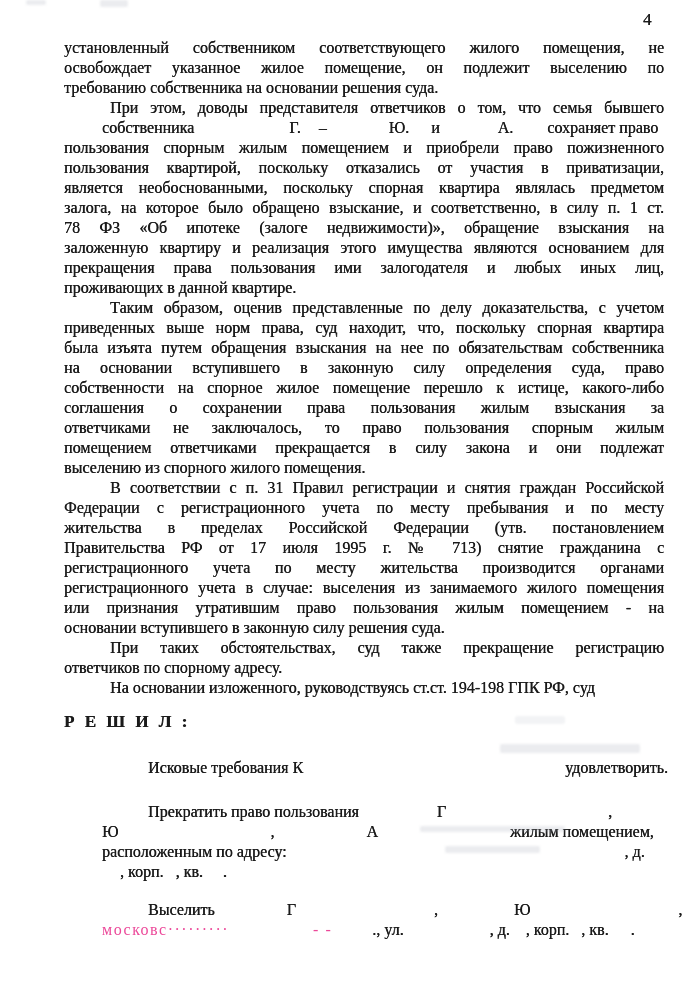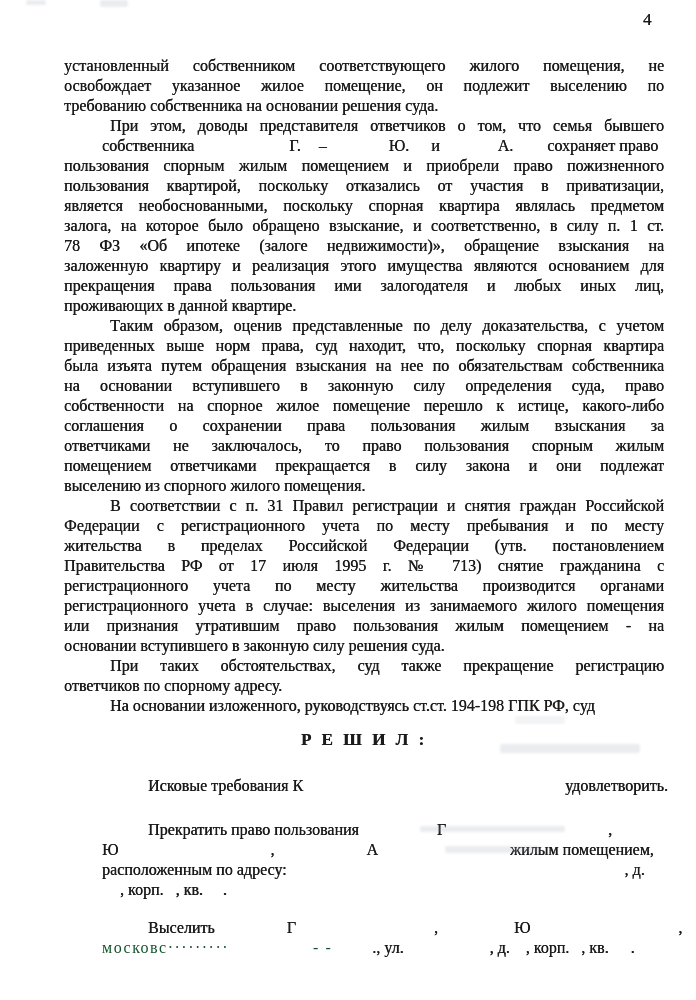--- a/index.html
+++ b/index.html
@@ -11,45 +11,45 @@
     color:#1b1b1b;
     overflow:hidden;
     margin:0 auto;
   }
   .page-number{
     position:absolute;top:10px;left:643px;
     font-size:17px;line-height:20px;
     text-shadow:0.3px 0 0 currentColor;
   }
   .doc-body{
-    position:absolute;left:64px;top:56px;width:600px;
+    position:absolute;left:64px;top:38px;width:600px;
     text-shadow:0.35px 0 0 currentColor;
   }
   .para{margin:0;padding:0;}
   .line{
     font-size:16px;line-height:20px;height:20px;
     white-space:nowrap;
   }
   .line.just{
     white-space:normal;
     text-align:justify;
     text-align-last:justify;
   }
   .line.ind{text-indent:46px;}
   .line.seg{white-space:nowrap;margin-left:38px;}
   .gap{display:inline-block;height:1px;vertical-align:baseline;}
   .fade{
-    color:#14532d;
+    color:#ec4899;
     filter:blur(0.4px);
     letter-spacing:1.5px;
     text-shadow:none;
   }
   .heading{
     font-size:17px;line-height:20px;height:20px;
-    font-weight:bold;text-align:center;letter-spacing:3px;
+    font-weight:bold;text-align:left;letter-spacing:3px;
   }
   .artifact{
     position:absolute;
     background:rgba(165,170,182,0.22);
     filter:blur(1.2px);
     border-radius:2px;
   }
 </style>
 </head>
 <body>

